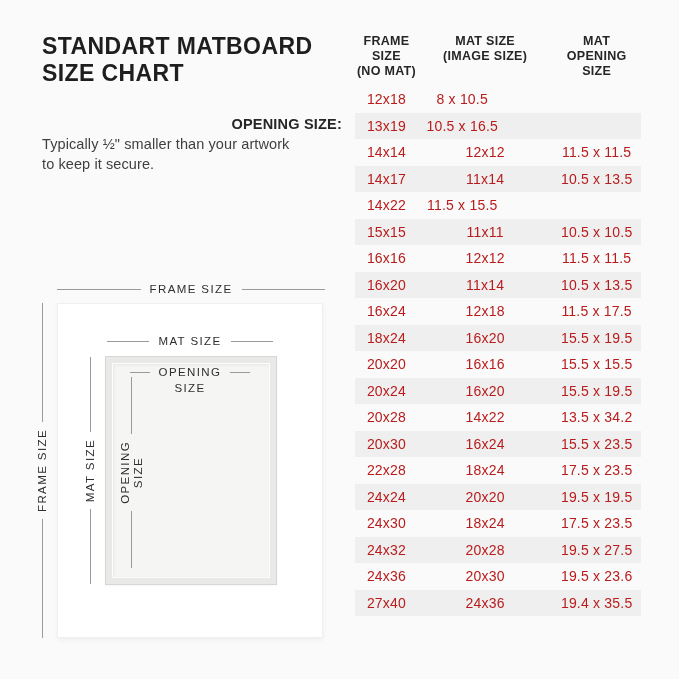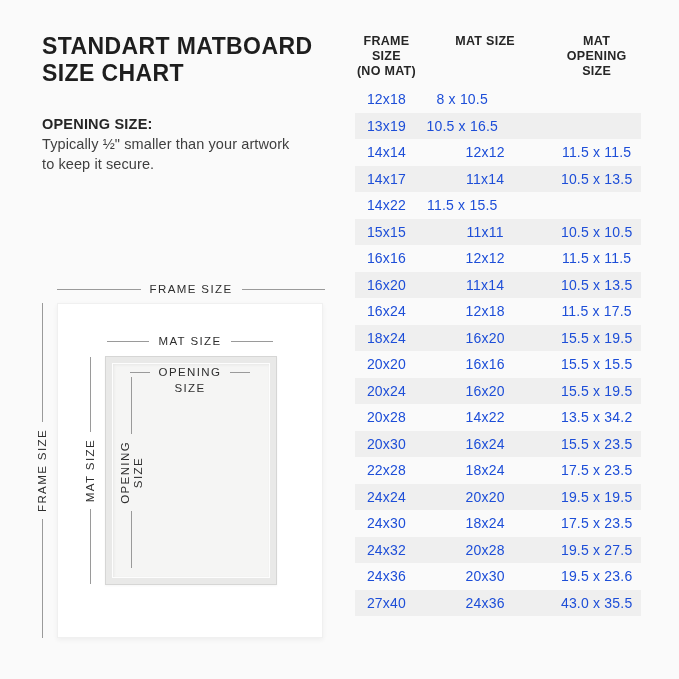--- a/index.html
+++ b/index.html
@@ -13,21 +13,21 @@
   .title{
     position:absolute; left:42px; top:33px;
     font-size:23px; font-weight:700; line-height:27px;
     letter-spacing:0.4px; color:#1e1e1e; white-space:pre-line;
   }
   .section{position:absolute; left:42px; width:300px;}
   .section-1{top:116px;}
   .section-2{top:185px;}
   .section-heading{
     font-size:14.5px; font-weight:700; color:#262626;
-    letter-spacing:0.2px; margin-bottom:3px;
+    letter-spacing:0.2px; margin-bottom:3px;text-align:right;
   }
   .section-body{
     font-size:14.5px; color:#3f3f3f; line-height:19.5px;
     white-space:pre-line; letter-spacing:0.1px;
   }
   
   .frame-rect{
     position:absolute; left:57px; top:303px; width:266px; height:335px;
     background:#ffffff; border:1px solid #f0f0f0; box-sizing:border-box;
     box-shadow:0 2px 5px rgba(0,0,0,0.05);
@@ -77,21 +77,21 @@
     position:absolute; left:355px; top:34px; width:286px; display:flex;
   }
   .hcol{
     text-align:center; font-size:12.5px; font-weight:700;
     color:#262626; line-height:15px; letter-spacing:0.3px;
   }
   .c1{width:22%;} .c2{width:47%;} .c3{width:31%;}
   .tbody{position:absolute; left:355px; top:86px; width:286px;}
   .trow{
     display:flex; align-items:center; height:26.5px;
-    font-size:14px; color:#1d4ed8; letter-spacing:0.2px;
+    font-size:14px; color:#b91c1c; letter-spacing:0.2px;
   }
   .trow.alt{background:#efefef;}
   .cell{text-align:center;}
 </style>
 </head>
 <body>
 
 <div class="canvas">
 
   <div class="title">STANDART MATBOARD
@@ -148,20 +148,21 @@
     <span class="vline"></span>
   </div>
 
   <div class="thead">
     <div class="hcol c1">
       <div>FRAME SIZE</div>
       <div>(NO MAT)</div>
     </div>
     <div class="hcol c2">
       <div>MAT SIZE</div>
+      <div>(IMAGE SIZE)</div>
     </div>
     <div class="hcol c3">
       <div>MAT OPENING</div>
       <div>SIZE</div>
     </div>
   </div>
 
   <div class="tbody">
       <div class="trow">
       <span class="cell c1">12x18</span>
@@ -251,17 +252,17 @@
       <span class="cell c3">19.5 x 27.5</span>
     </div>
       <div class="trow">
       <span class="cell c1">24x36</span>
       <span class="cell c2">20x30</span>
       <span class="cell c3">19.5 x 23.6</span>
     </div>
       <div class="trow alt">
       <span class="cell c1">27x40</span>
       <span class="cell c2">24x36</span>
-      <span class="cell c3">43.0 x 35.5</span>
+      <span class="cell c3">19.4 x 35.5</span>
     </div>
     </div>
 
 </div>
 
 </body></html>

